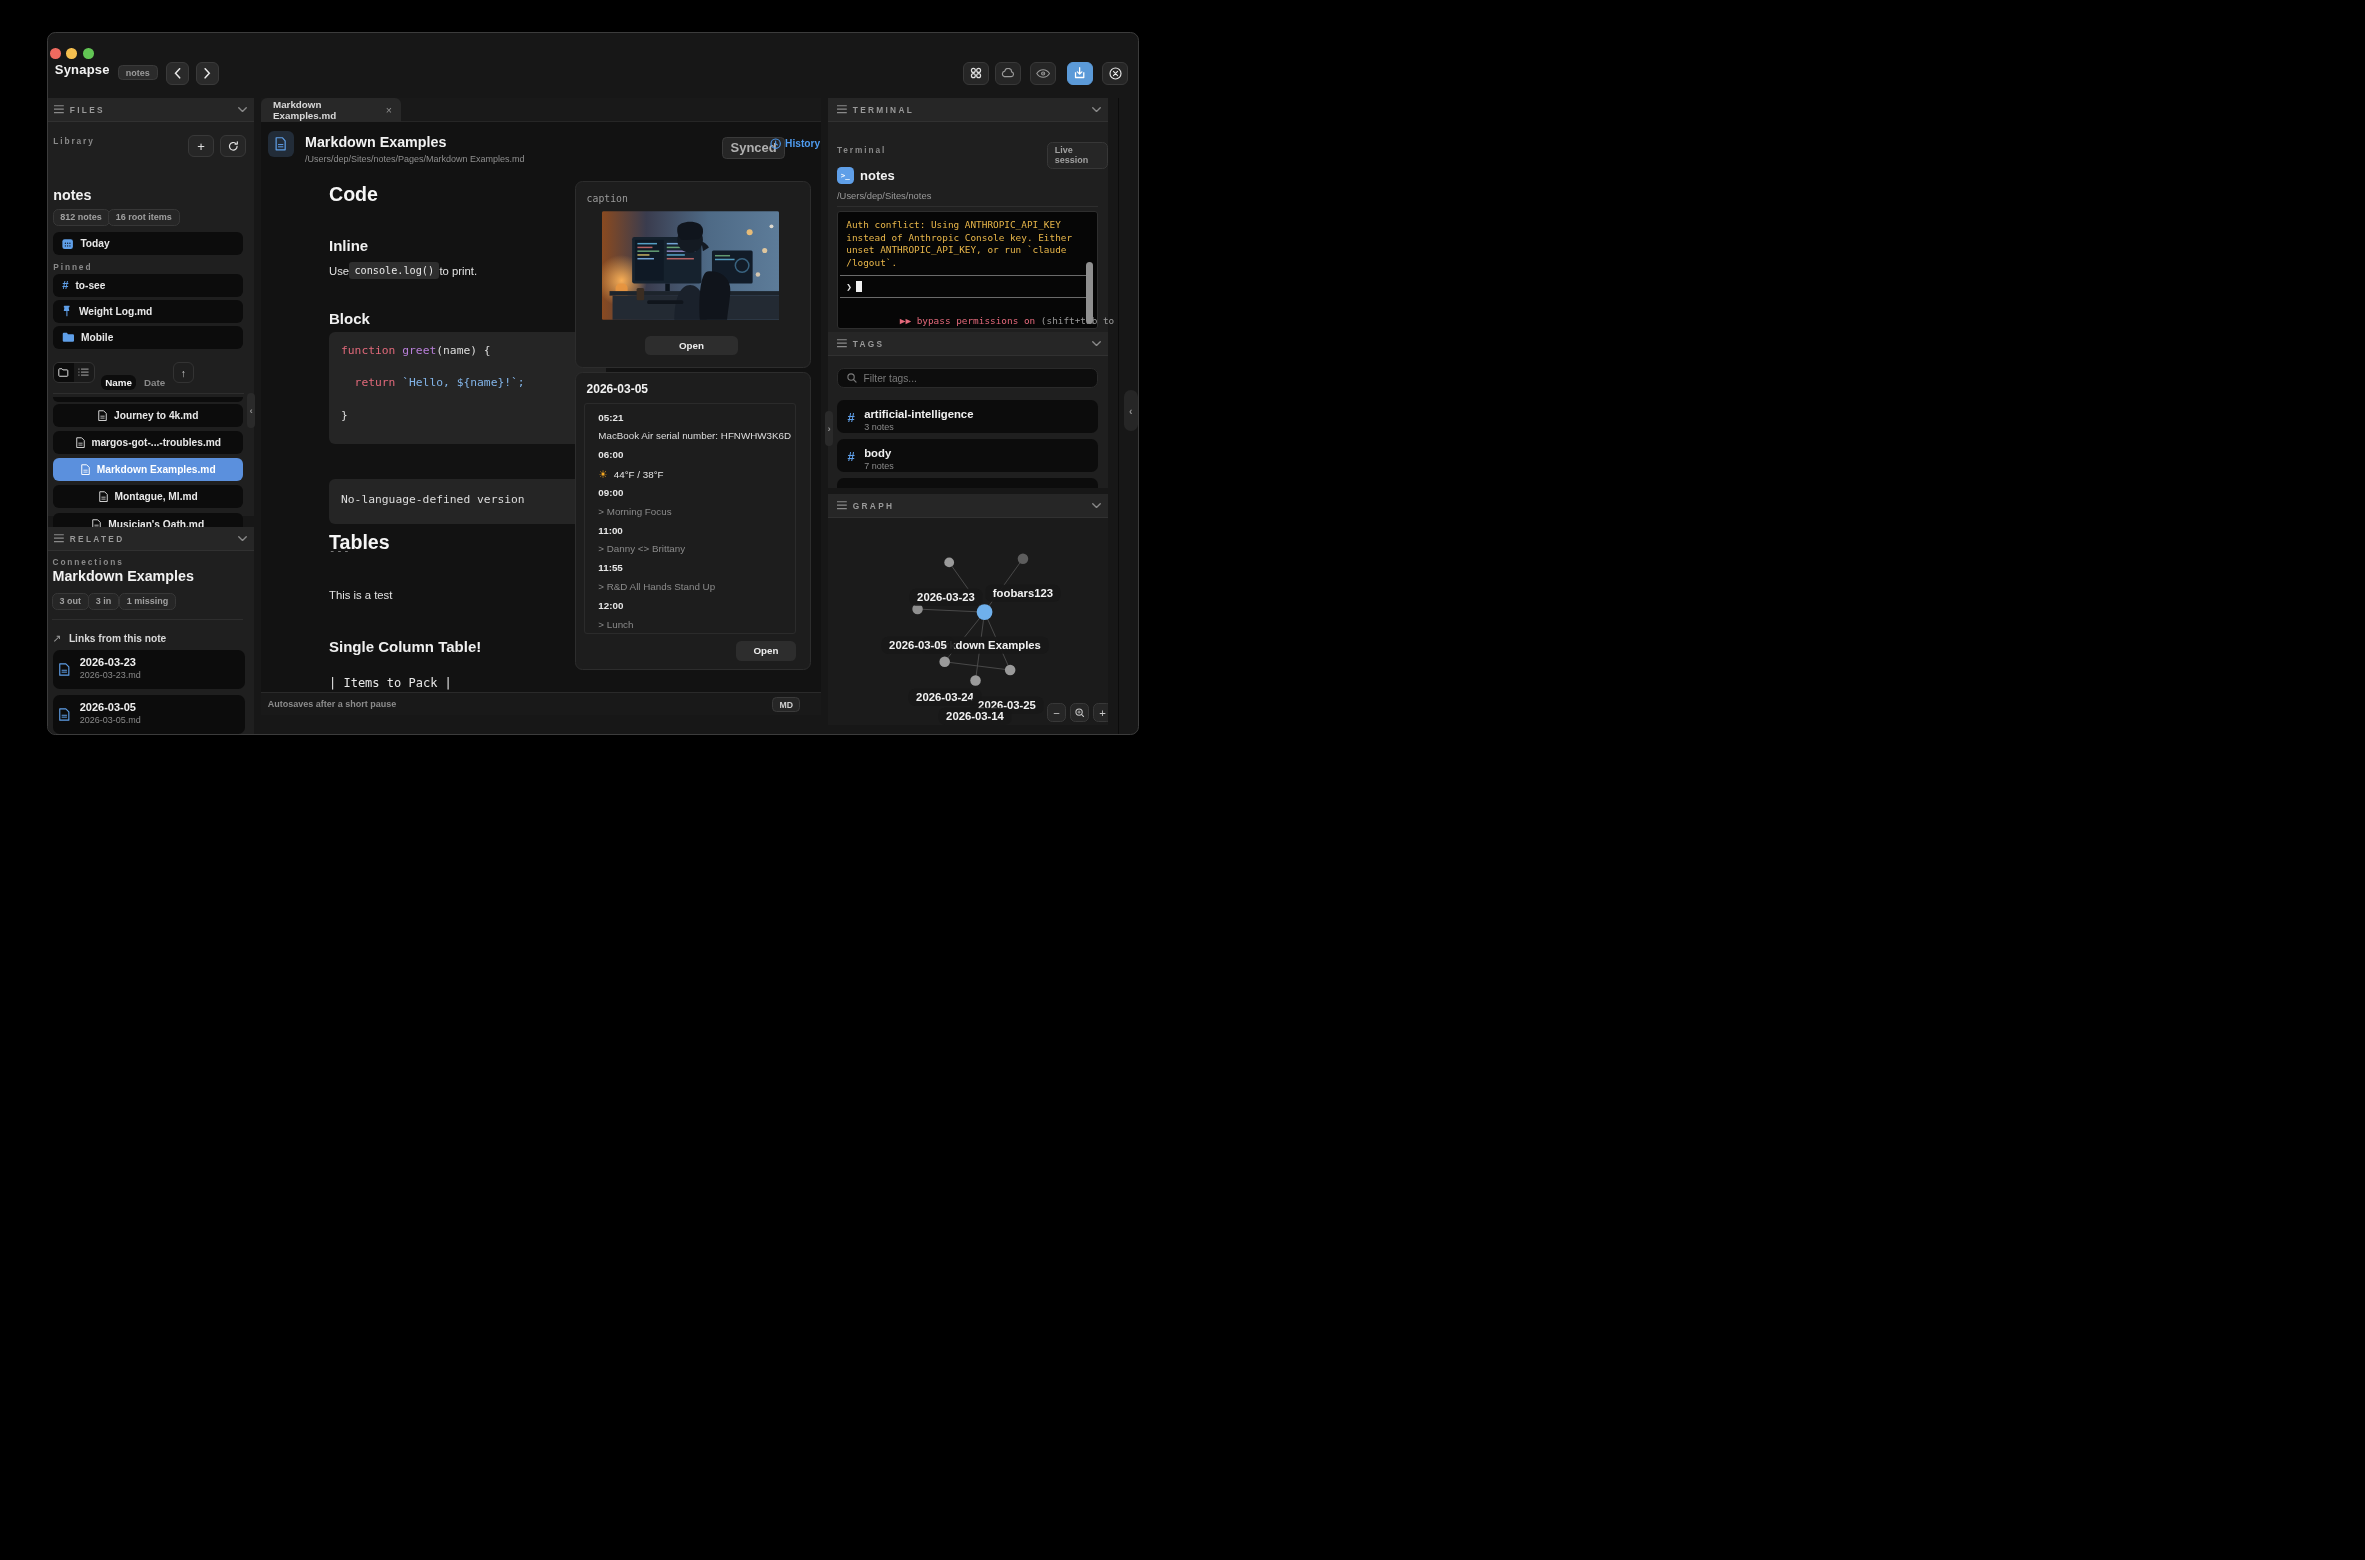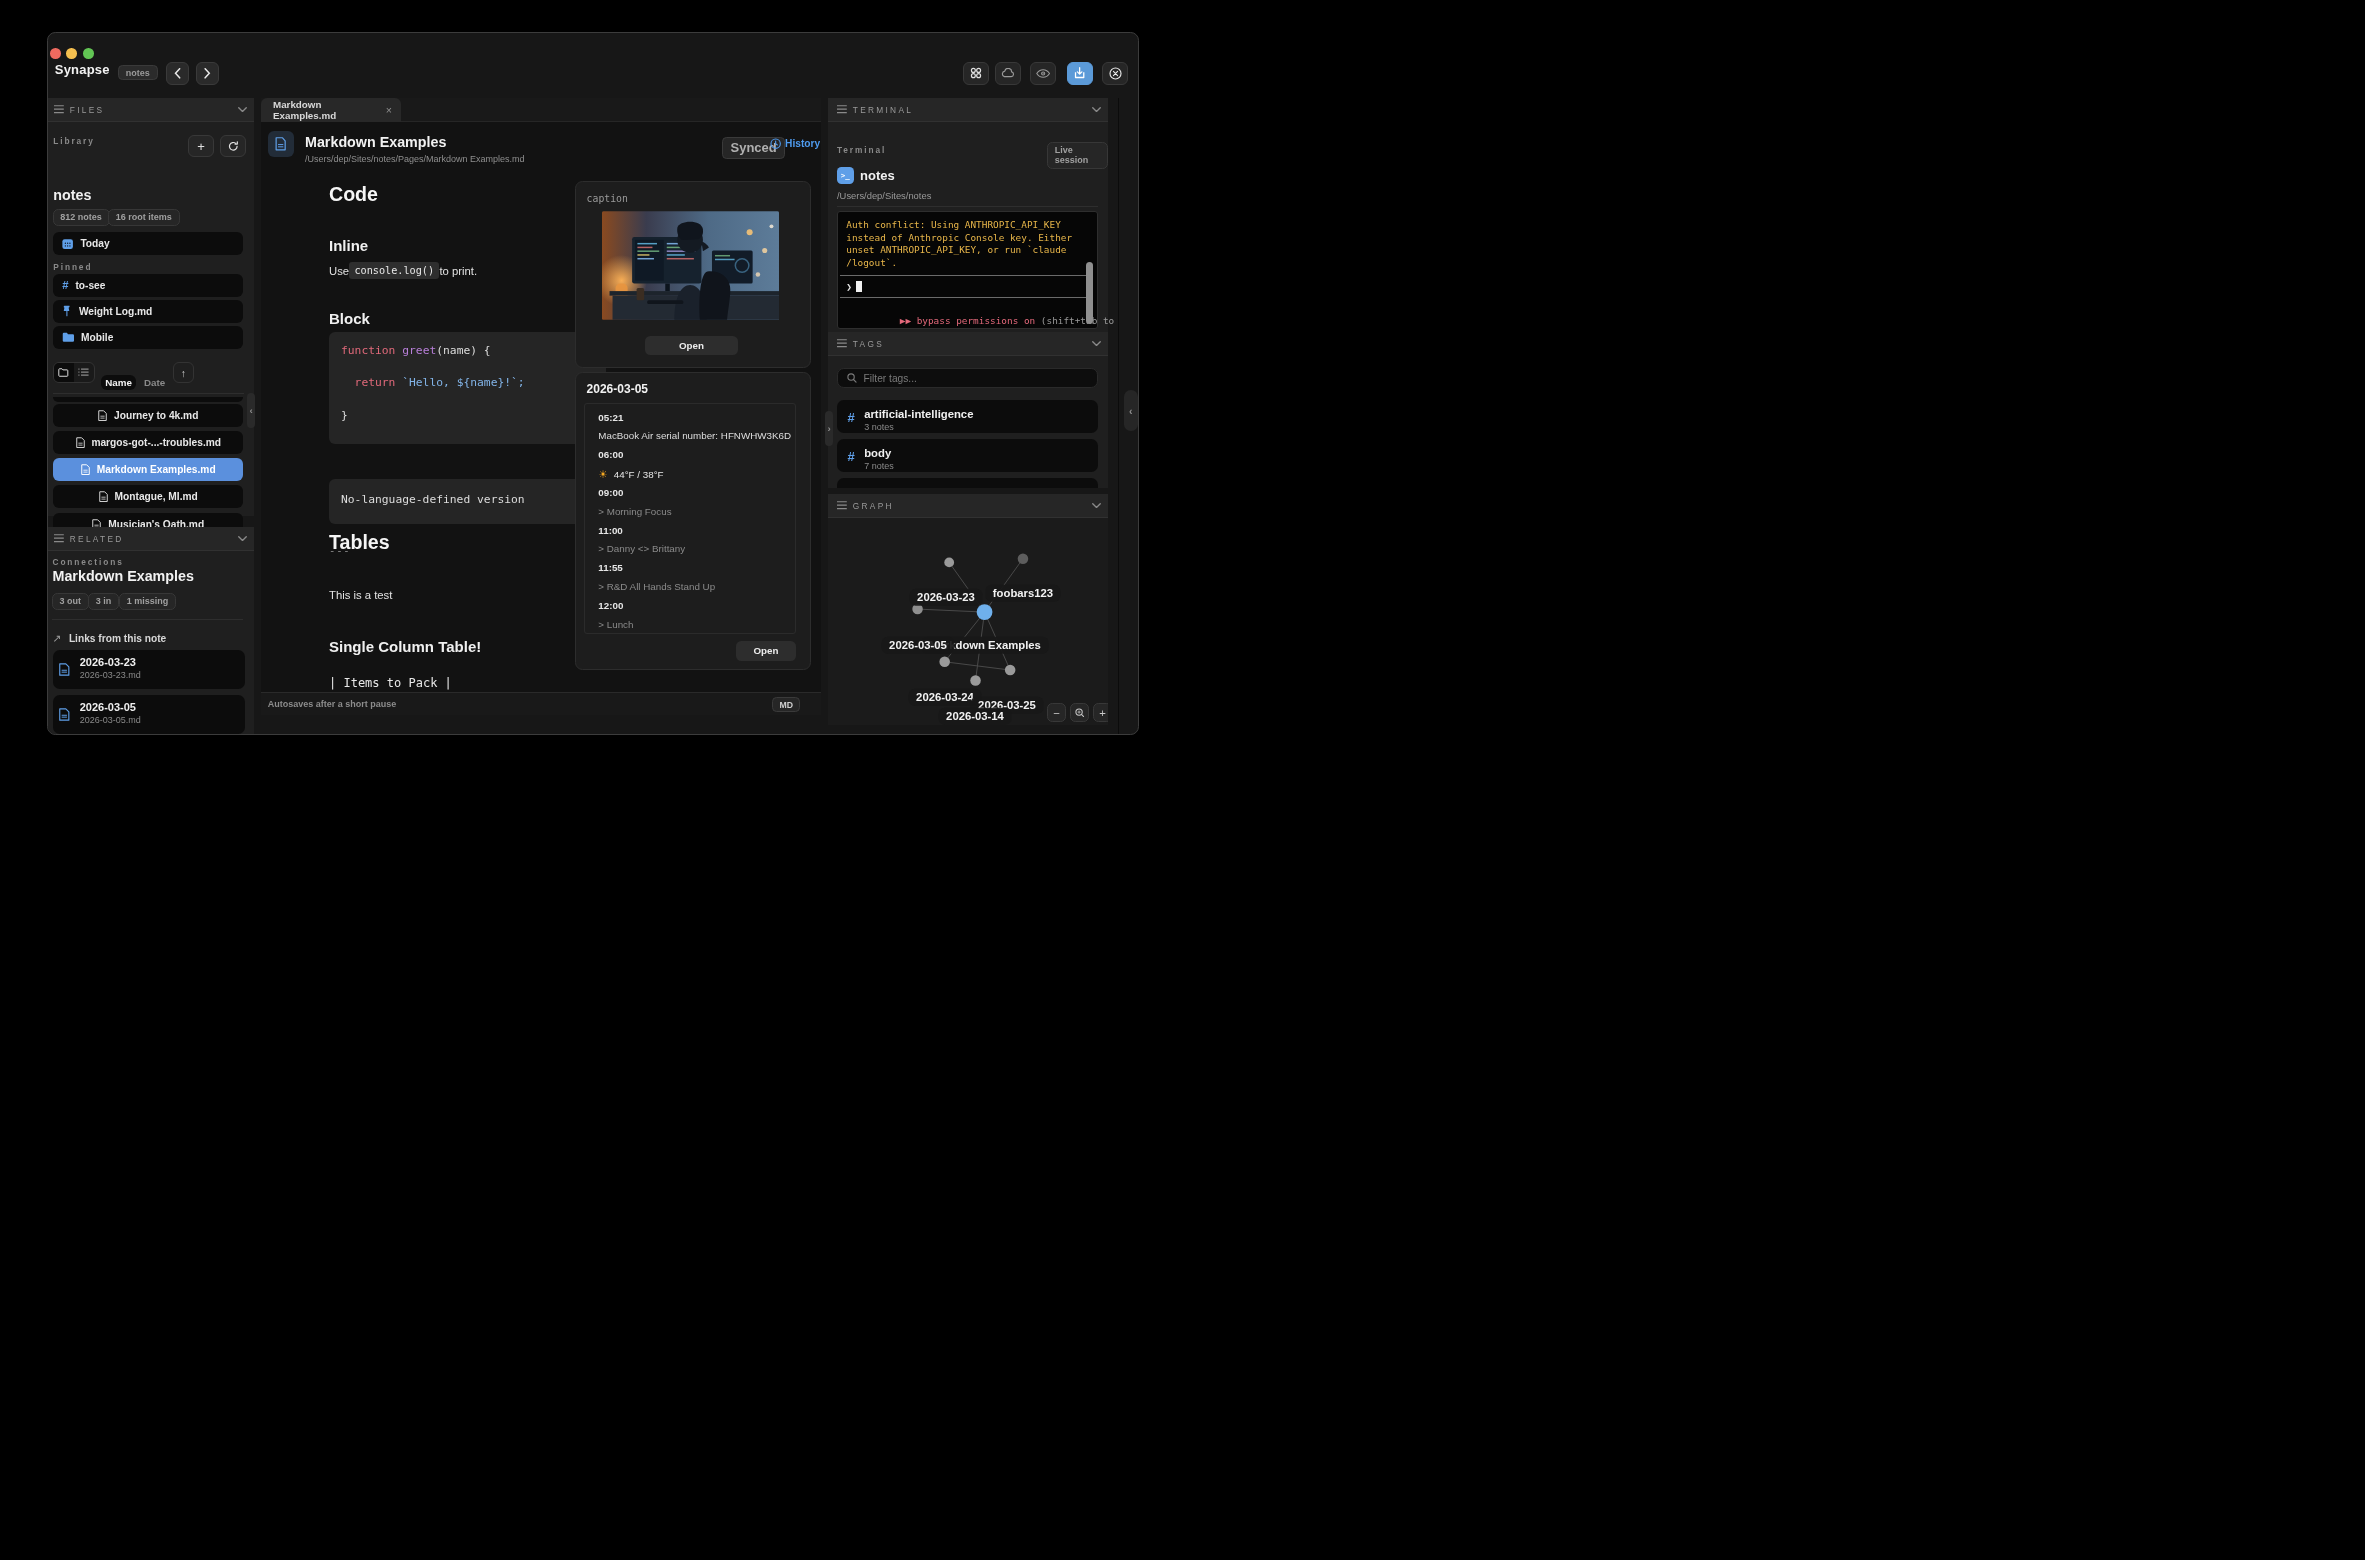--- a/index.html
+++ b/index.html
@@ -14,21 +14,21 @@
   .app-title { position:absolute; left:6.8px; top:29px; font-size:13px; font-weight:700; color:#f2f2f2; letter-spacing:0.2px; }
   .ws-badge { position:absolute; left:70px; top:32px; background:#2b2b2b; border:0.8px solid #3a3a3a; color:#9a9a9a;
               font-size:9px; font-weight:700; padding:1.5px 6.8px; border-radius:4.5px; }
   .nav-btn { position:absolute; top:29px; width:22.6px; height:22.6px; background:#2a2a2a; border:0.8px solid #3a3a3a;
              border-radius:6px; display:flex; align-items:center; justify-content:center; }
   .tool-btn { position:absolute; top:29px; width:26px; height:22.6px; background:#262626; border:0.8px solid #383838;
               border-radius:6px; display:flex; align-items:center; justify-content:center; }
   .tool-btn.active { background:#5b9ad8; border-color:#5b9ad8; }
   .hdr { position:absolute; height:24px; background:#262626; border-bottom:0.8px solid #313131;
          display:flex; align-items:center; gap:6px; padding:0 7.5px 0 6px; }
-  .hdr-title { font-size:8.3px; font-weight:400; letter-spacing:2.3px; color:#9a9a9a; }
+  .hdr-title { font-size:8.3px; font-weight:700; letter-spacing:2.3px; color:#9a9a9a; }
   .hdr .chev { margin-left:auto; }
   .panel { position:absolute; background:#1f1f1f; }
   .mini-label { font-size:8.3px; font-weight:700; letter-spacing:1.9px; color:#8a8a8a; }
   .vault-name { font-size:14.3px; font-weight:700; color:#f0f0f0; }
   .pill-badge { display:inline-block; background:#262626; border:0.8px solid #373737; color:#a0a0a0;
                 font-size:9px; font-weight:600; padding:2.3px 6.8px; border-radius:5.3px; }
   .row { position:absolute; left:5.3px; width:190px; height:22.6px; background:#0c0c0c; border-radius:6px;
          display:flex; align-items:center; gap:6.8px; padding:0 9px; }
   .row-label { font-size:10.2px; font-weight:600; color:#e8e8e8; white-space:nowrap; }
   .file-row { justify-content:center; }

